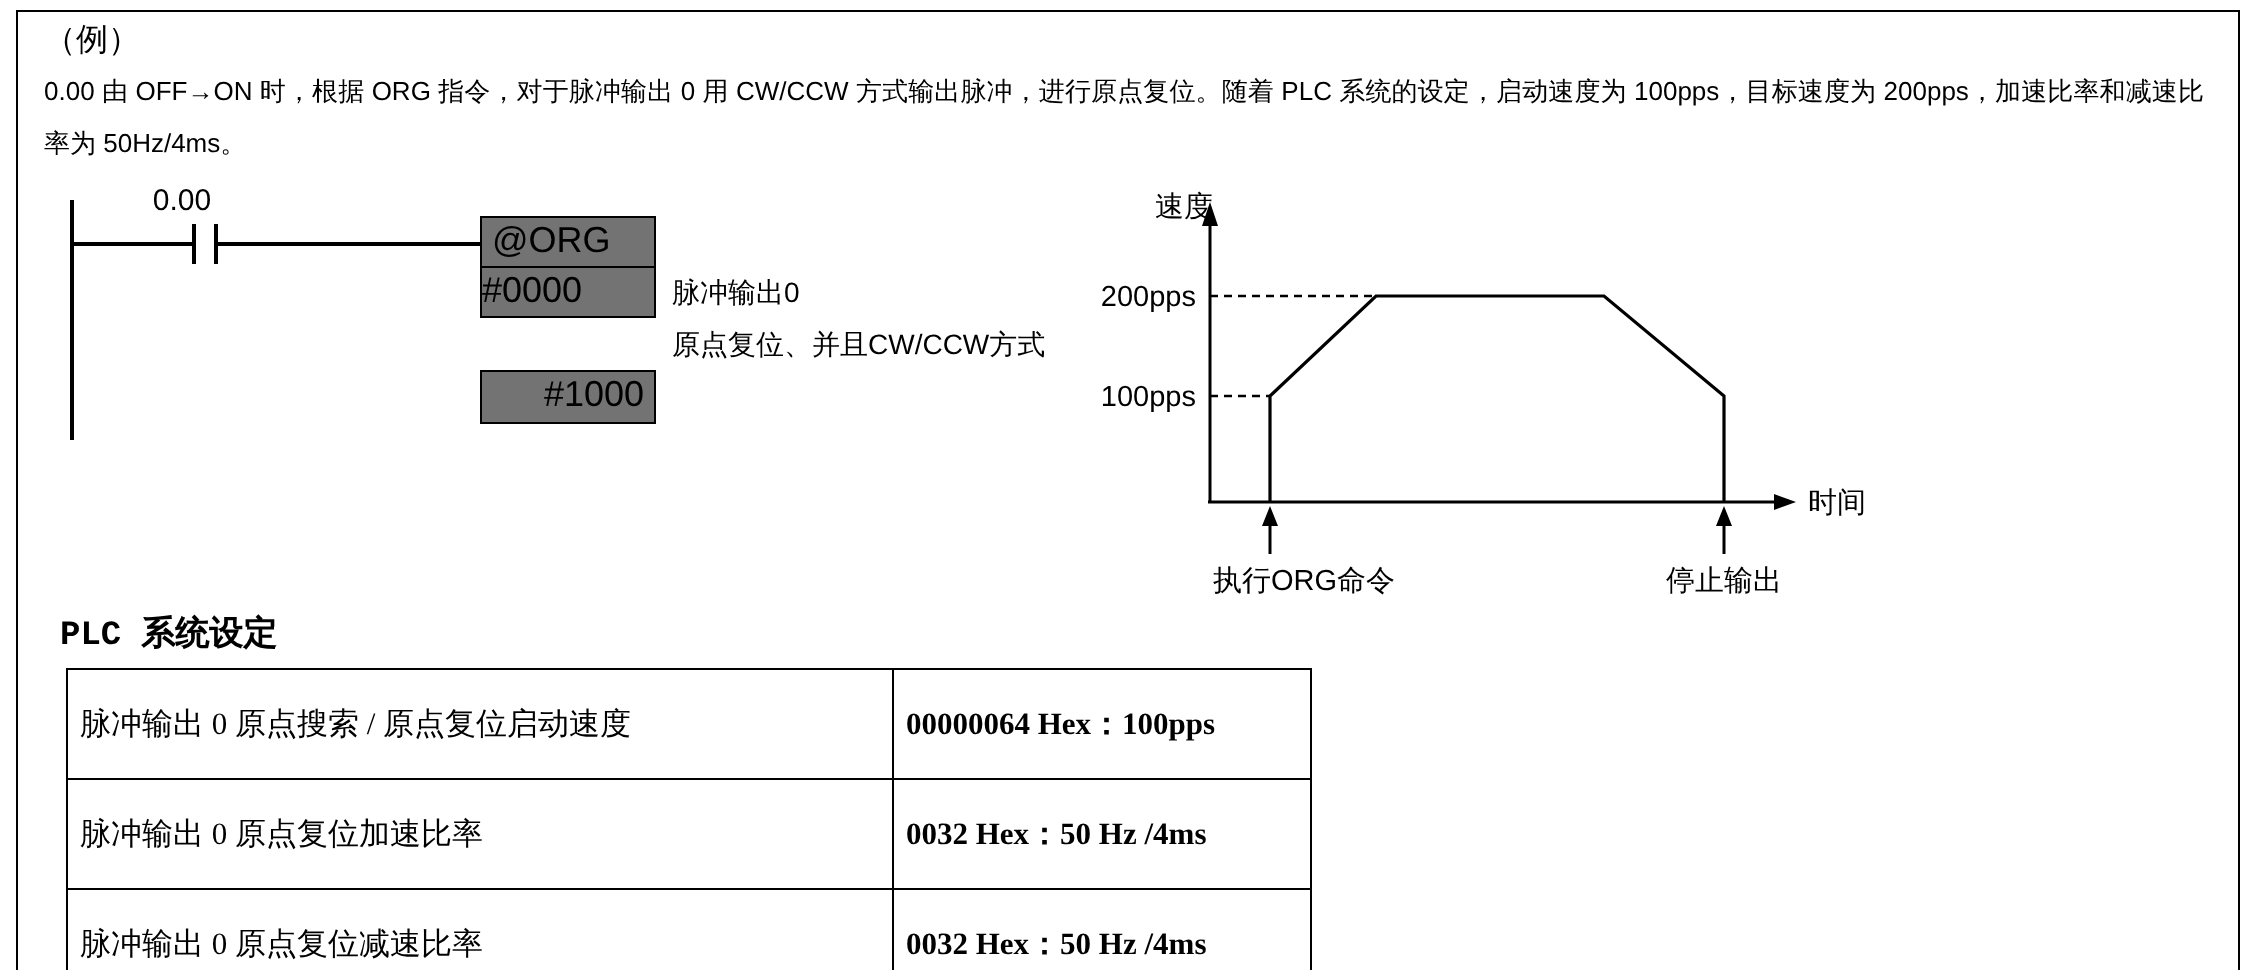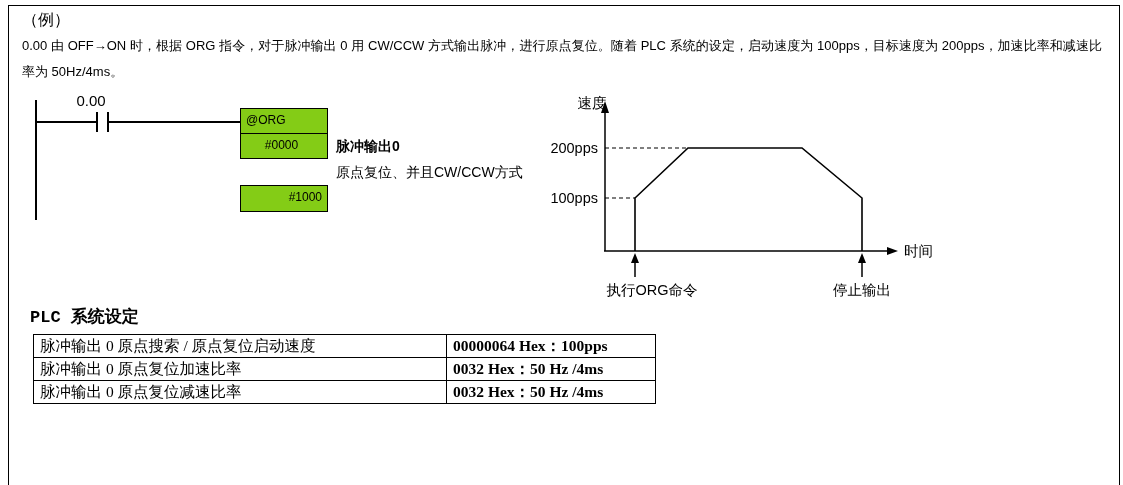--- a/index.html
+++ b/index.html
@@ -18,39 +18,39 @@
   .description{
     position:absolute;left:22px;top:33px;width:1080px;
     font-size:13px;line-height:26px;text-align:justify;
   }
   
   .hline,.vline{position:absolute;background:#000;}
   .contact-label{position:absolute;left:68px;top:92px;width:46px;text-align:center;font-size:15px;}
   .cell{
     position:absolute;left:240px;width:88px;height:26px;
     border:1.5px solid #000;box-sizing:border-box;
-    font-size:12px;line-height:23px;background:#84cc16;
+    font-size:18px;line-height:23px;background:#737373;
   }
   .cell-instr{top:108px;padding-left:5px;}
-  .cell-op1{top:132.5px;text-align:center;padding-right:5px;}
+  .cell-op1{top:132.5px;text-align:left;padding-right:5px;}
   .cell-op2{top:157px;height:27px;text-align:right;padding-right:5px;margin-top:28px;}
   .op-comment{position:absolute;left:336px;font-size:14px;white-space:nowrap;}
-  .c1{top:138px;font-weight:bold;}
+  .c1{top:138px;}
   .c2{top:164px;}
   
   .chart{position:absolute;left:540px;top:93px;}
   .chart text{font-family:"Liberation Sans", sans-serif;font-size:14.5px;fill:#000;}
   
   .plc-title{position:absolute;left:30px;top:305px;font-size:17px;font-weight:bold;font-family:Liberation Mono, monospace;}
   .plc-table{
     position:absolute;left:33px;top:334px;
     border-collapse:collapse;
     font-family:"Liberation Serif", serif;font-size:15.5px;
   }
-  .plc-table td{border:1px solid #000;height:22px;padding:0 6px;vertical-align:middle;}
+  .plc-table td{border:1px solid #000;height:22px;padding:16px 6px;vertical-align:middle;}
   .plc-table td.n{width:400px;}
   .plc-table td.v{width:196px;font-weight:bold;}
 </style>
 </head>
 <body>
 
 <div id="page">
   <div class="page-border"></div>
 
   <div class="example-label">（例）</div>

